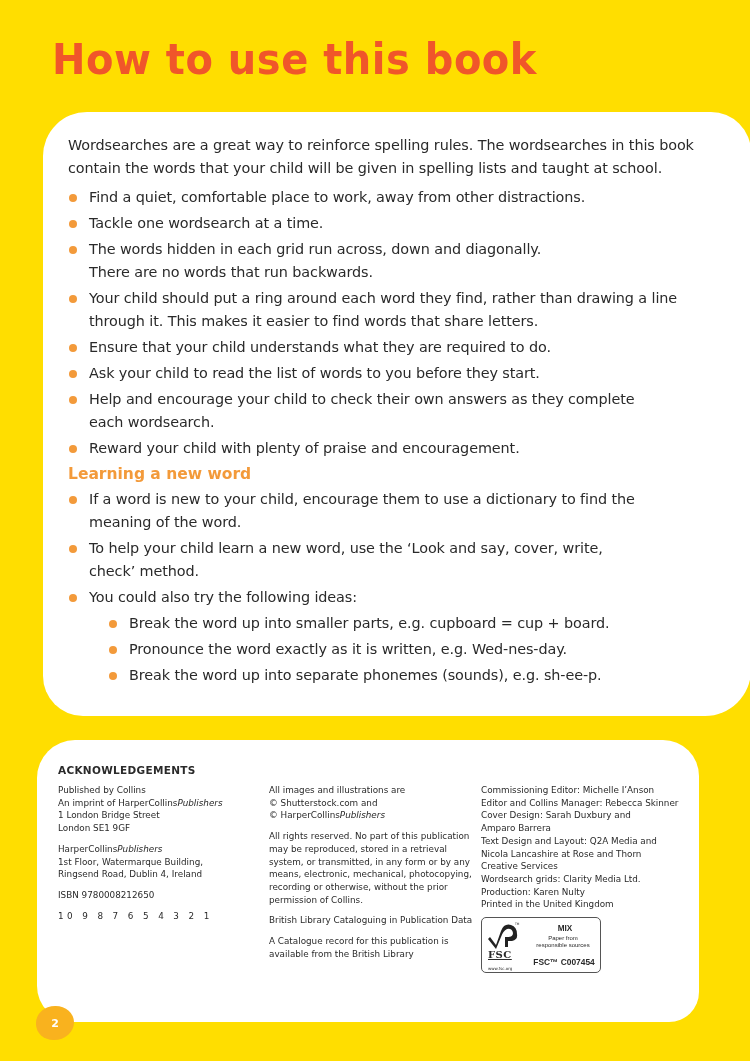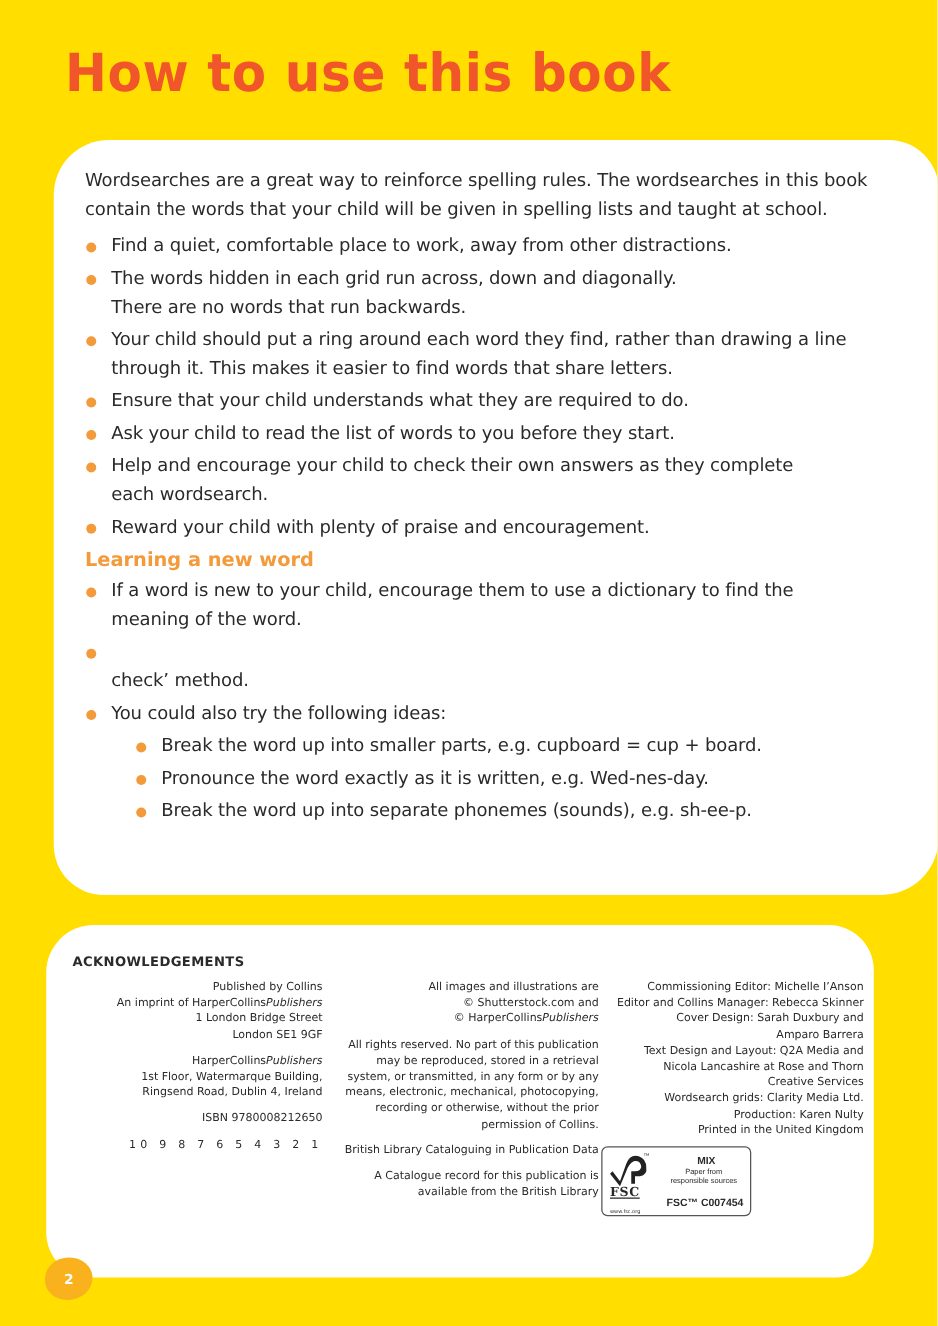--- a/index.html
+++ b/index.html
@@ -78,21 +78,21 @@
     margin-bottom: 4px;
   }
   .ack-col {
     position: absolute;
     top: 44px;
   }
   .col1 { left: 21px; top: 44px; width: 200px; }
   .col2 { left: 232px; width: 210px; }
   .col3 { left: 444px; width: 210px; }
   .ack-block { margin-bottom: 8px; }
-  .ack-line { display: block; white-space: nowrap; text-align: right; }
+  .ack-line { display: block; white-space: nowrap; }
   .it { font-style: italic; }
   .numline { letter-spacing: 3.4px; }
 
   .fsc-box {
     margin-top: 6px;
     width: 120px; height: 56px;
     border: 1.3px solid #555;
     border-radius: 5px;
     position: relative;
     background: #fff;
@@ -155,20 +155,24 @@
     <span>contain the words that your child will be given in spelling lists and taught at school.</span>
   </p>
 
   <ul class="bullet-list">
     <li class="bullet-item">
       <span class="bullet-dot"></span>
       <span>Find a quiet, comfortable place to work, away from other distractions.</span>
     </li>
     <li class="bullet-item">
       <span class="bullet-dot"></span>
+      <span>Tackle one wordsearch at a time.</span>
+    </li>
+    <li class="bullet-item">
+      <span class="bullet-dot"></span>
       <span>The words hidden in each grid run across, down and diagonally.</span><br>
       <span>There are no words that run backwards.</span>
     </li>
     <li class="bullet-item">
       <span class="bullet-dot"></span>
       <span>Your child should put a ring around each word they find, rather than drawing a line</span><br>
       <span>through it. This makes it easier to find words that share letters.</span>
     </li>
     <li class="bullet-item">
       <span class="bullet-dot"></span>
@@ -192,21 +196,21 @@
   <h2 class="section-heading">Learning a new word</h2>
 
   <ul class="bullet-list">
     <li class="bullet-item">
       <span class="bullet-dot"></span>
       <span>If a word is new to your child, encourage them to use a dictionary to find the</span><br>
       <span>meaning of the word.</span>
     </li>
     <li class="bullet-item">
       <span class="bullet-dot"></span>
-      <br>
+      <span>To help your child learn a new word, use the ‘Look and say, cover, write,</span><br>
       <span>check’ method.</span>
     </li>
     <li class="bullet-item">
       <span class="bullet-dot"></span>
       <span>You could also try the following ideas:</span>
       <ul class="sub-list">
         <li class="bullet-item">
           <span class="bullet-dot"></span>
           <span>Break the word up into smaller parts, e.g. cupboard = cup + board.</span>
         </li>

